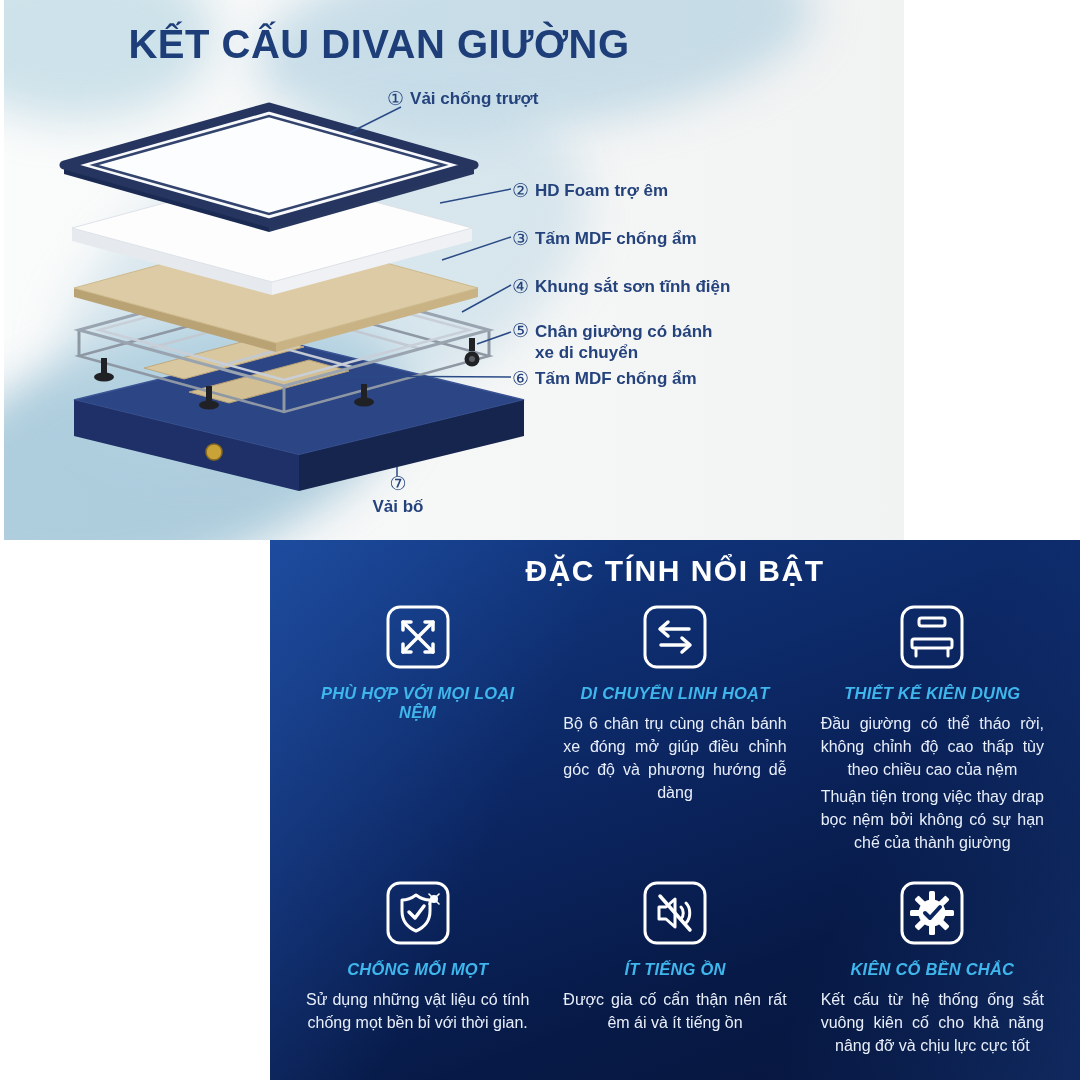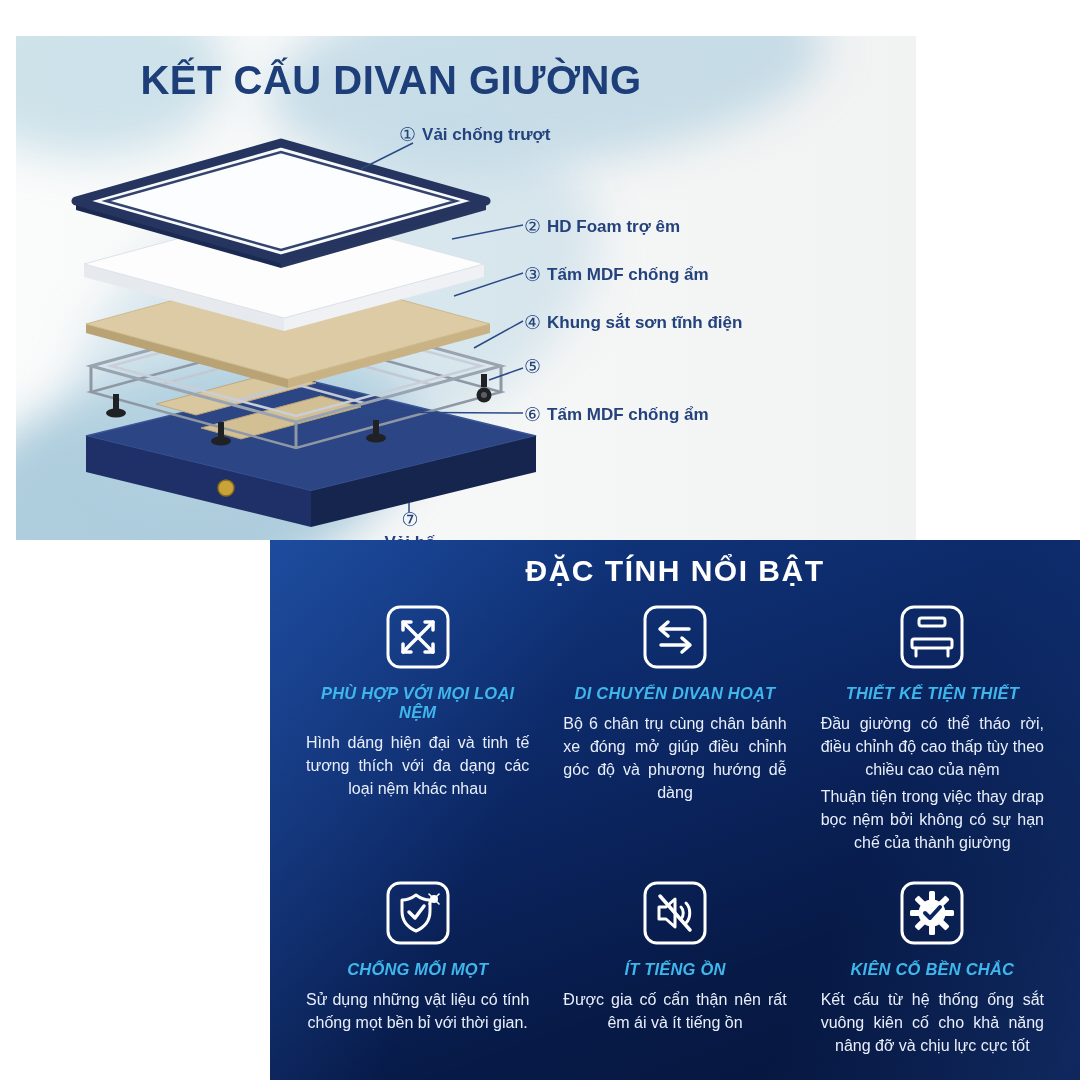--- a/index.html
+++ b/index.html
@@ -1,22 +1,22 @@
 <!DOCTYPE html>
 <html><head>
 <meta charset="utf-8">
 <style>
   * { margin:0; padding:0; box-sizing:border-box; }
   html,body { background:#ffffff; }
   body { font-family:"Liberation Sans", sans-serif; }
   .canvas { position:relative; width:1080px; height:1080px; overflow:hidden; background:#ffffff; }
 
   
-  .top { position:absolute; left:16px; top:0; width:900px; height:540px;
-         background:linear-gradient(90deg,#fafbfb 0%,#f5f6f6 60%,#f1f2f2 100%); overflow:hidden;margin-top:36px; }
+  .top { position:absolute; left:4px; top:0; width:900px; height:540px;
+         background:linear-gradient(90deg,#fafbfb 0%,#f5f6f6 60%,#f1f2f2 100%); overflow:hidden; }
   .wash { position:absolute; border-radius:50%; filter:blur(22px); }
   .wash.a { left:-90px;  top:330px; width:500px; height:240px; background:rgba(148,190,211,.75); transform:rotate(-18deg); }
   .wash.b { left:250px;  top:-60px; width:560px; height:190px; background:rgba(168,204,221,.60); transform:rotate(-6deg); }
   .wash.c { left:40px;   top:130px; width:560px; height:300px; background:rgba(186,214,227,.50); transform:rotate(-24deg); }
   .wash.d { left:-70px;  top:-50px; width:280px; height:170px; background:rgba(170,205,221,.55); }
 
   .top h1 { position:absolute; left:55px; top:22px; width:640px; text-align:center;
             font-size:40px; font-weight:bold; color:#1d3e78; letter-spacing:.5px; }
 
   .diagram { position:absolute; left:0; top:0; width:1080px; height:540px; }
@@ -144,20 +144,21 @@
     <div class="callout c3">
       <span class="num">③</span>
       <span class="lbl">Tấm MDF chống ẩm</span>
     </div>
     <div class="callout c4">
       <span class="num">④</span>
       <span class="lbl">Khung sắt sơn tĩnh điện</span>
     </div>
     <div class="callout c5">
       <span class="num">⑤</span>
+      <span class="lbl">Chân giường có bánh xe di chuyển</span>
     </div>
     <div class="callout c6">
       <span class="num">⑥</span>
       <span class="lbl">Tấm MDF chống ẩm</span>
     </div>
     <div class="callout c7">
       <span class="num">⑦</span>
       <span class="lbl">Vải bố</span>
     </div>
   </section>
@@ -174,49 +175,48 @@
               <rect x="3" y="3" width="60" height="60" rx="12" stroke-width="3"></rect>
               <line x1="18" y1="18" x2="48" y2="48"></line>
                 <line x1="48" y1="18" x2="18" y2="48"></line>
               <polyline points="18,26 18,18 26,18"></polyline>
                 <polyline points="40,18 48,18 48,26"></polyline>
               <polyline points="18,40 18,48 26,48"></polyline>
                 <polyline points="48,40 48,48 40,48"></polyline>
             </svg>
           </span>
           <h3>PHÙ HỢP VỚI MỌI LOẠI NỆM</h3>
-          <p>Hình dáng hiện đại và tinh tế tương thích với đa dạng các loại nệm khác nhau</p>
         </div>
 
         <div class="feature">
           <span class="icon">
             <svg viewBox="0 0 66 66" fill="none" stroke="#ffffff" stroke-width="3.5" stroke-linecap="round" stroke-linejoin="round">
               <rect x="3" y="3" width="60" height="60" rx="12" stroke-width="3"></rect>
               <line x1="47" y1="25" x2="19" y2="25"></line>
                 <polyline points="26,18 18,25 26,32"></polyline>
               <line x1="19" y1="41" x2="47" y2="41"></line>
                 <polyline points="40,34 48,41 40,48"></polyline>
             </svg>
           </span>
-          <h3>DI CHUYỂN DIVAN HOẠT</h3>
+          <h3>DI CHUYỂN LINH HOẠT</h3>
           <p>Bộ 6 chân trụ cùng chân bánh xe đóng mở giúp điều chỉnh góc độ và phương hướng dễ dàng</p>
         </div>
 
         <div class="feature">
           <span class="icon">
             <svg viewBox="0 0 66 66" fill="none" stroke="#ffffff" stroke-width="3" stroke-linecap="round" stroke-linejoin="round">
               <rect x="3" y="3" width="60" height="60" rx="12"></rect>
               <rect x="20" y="14" width="26" height="8" rx="2.5"></rect>
               <rect x="13" y="35" width="40" height="9" rx="2"></rect>
               <line x1="17" y1="44" x2="17" y2="52"></line>
                 <line x1="49" y1="44" x2="49" y2="52"></line>
             </svg>
           </span>
-          <h3>THIẾT KẾ TIỆN THIẾT</h3>
-          <p>Đầu giường có thể tháo rời, điều chỉnh độ cao thấp tùy theo chiều cao của nệm</p>
+          <h3>THIẾT KẾ KIÊN DỤNG</h3>
+          <p>Đầu giường có thể tháo rời, không chỉnh độ cao thấp tùy theo chiều cao của nệm</p>
           <p>Thuận tiện trong việc thay drap bọc nệm bởi không có sự hạn chế của thành giường</p>
         </div>
 
         <div class="feature">
           <span class="icon">
             <svg viewBox="0 0 66 66" fill="none" stroke="#ffffff" stroke-width="3" stroke-linecap="round" stroke-linejoin="round">
               <rect x="3" y="3" width="60" height="60" rx="12"></rect>
               <path d="M31 15 C27 18 21 20 17 20 L17 31 C17 42 24 48 31 51 C38 48 45 42 45 31 L45 20 C41 20 35 18 31 15 Z"></path>
               <polyline points="24,32 30,38 39,26" stroke-width="3.5"></polyline>
               <circle cx="49" cy="19" r="4" fill="#ffffff" stroke="none"></circle>

